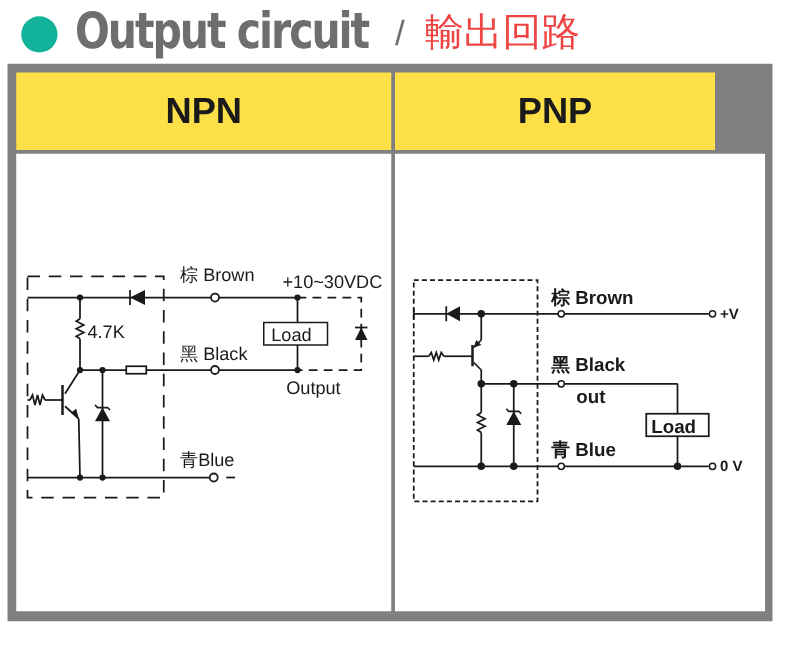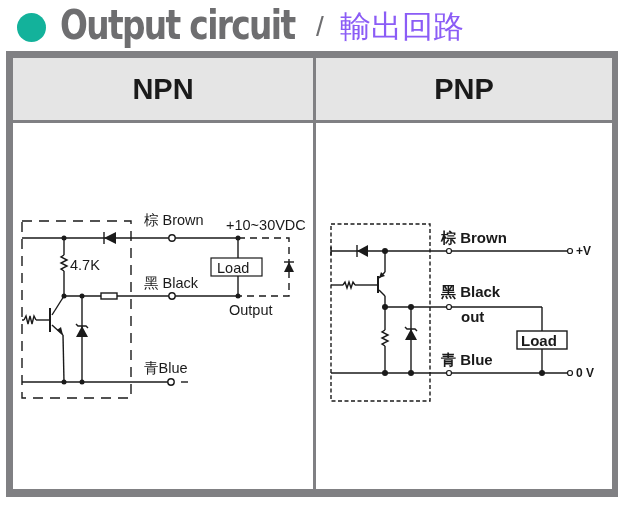--- a/index.html
+++ b/index.html
@@ -1,39 +1,39 @@
 <!DOCTYPE html>
 <html><head>
 <meta charset="utf-8">
 <style>
   html, body { margin:0; padding:0; background:#ffffff; }
   body { width:628px; height:517px; position:relative; overflow:hidden; font-family:"Liberation Sans", sans-serif; }
   .title-bar { position:absolute; left:0; top:0; width:628px; height:50px;border-radius:12px; }
   .dot { position:absolute; left:17px; top:13px; width:29px; height:29px; border-radius:50%; background:#13b29b; }
   .title-en { position:absolute; left:60px; top:0px; font-family:"DejaVu Sans", sans-serif; font-weight:bold; font-size:40px; color:#6e6e70; letter-spacing:-2px; transform:scaleX(0.82); transform-origin:left top; line-height:50px; }
   .title-sep { position:absolute; left:316px; top:10px; font-size:28px; color:#6e6e70; line-height:34px; }
-  .title-zh { position:absolute; left:340px; top:6px; font-size:31px; color:#8b5cf6; line-height:40px; font-family:"DejaVu Sans", sans-serif; }
+  .title-zh { position:absolute; left:340px; top:6px; font-size:31px; color:#ef4444; line-height:40px; font-family:"DejaVu Sans", sans-serif; }
   .frame { position:absolute; left:6px; top:51px; width:612px; height:446px; background:#808083; }
   .cell { position:absolute; background:#ffffff; }
-  .head { position:absolute; background:#e5e5e5; display:flex; align-items:center; justify-content:center; font-weight:bold; font-size:29px; color:#1a1a1a; }
+  .head { position:absolute; background:#fde047; display:flex; align-items:center; justify-content:center; font-weight:bold; font-size:29px; color:#1a1a1a; }
   svg text { font-family:"Liberation Sans", sans-serif; }
 </style>
 </head>
 <body>
 
 <div class="title-bar">
   <div class="dot"></div>
   <div class="title-en">Output circuit</div>
   <div class="title-sep">/</div>
   <div class="title-zh">輸出回路</div>
 </div>
 
 <div class="frame">
   <div class="head" style="left:7px; top:7px; width:300px; height:62px;">NPN</div>
-  <div class="head" style="left:310px; top:7px; width:296px; height:62px;">PNP</div>
+  <div class="head" style="left:310px; top:7px; width:256px; height:62px;">PNP</div>
   <div class="cell" style="left:7px; top:72px; width:300px; height:366px;"></div>
   <div class="cell" style="left:310px; top:72px; width:296px; height:366px;"></div>
 </div>
 
 <svg style="position:absolute; left:0; top:0;" width="628" height="517">
   <g stroke="#1a1a1a" stroke-width="1.4" fill="none">
 
     <rect x="22" y="221" width="109" height="177" stroke-dasharray="10,7"></rect>
 
     <line x1="22" y1="238" x2="170" y2="238"></line>

